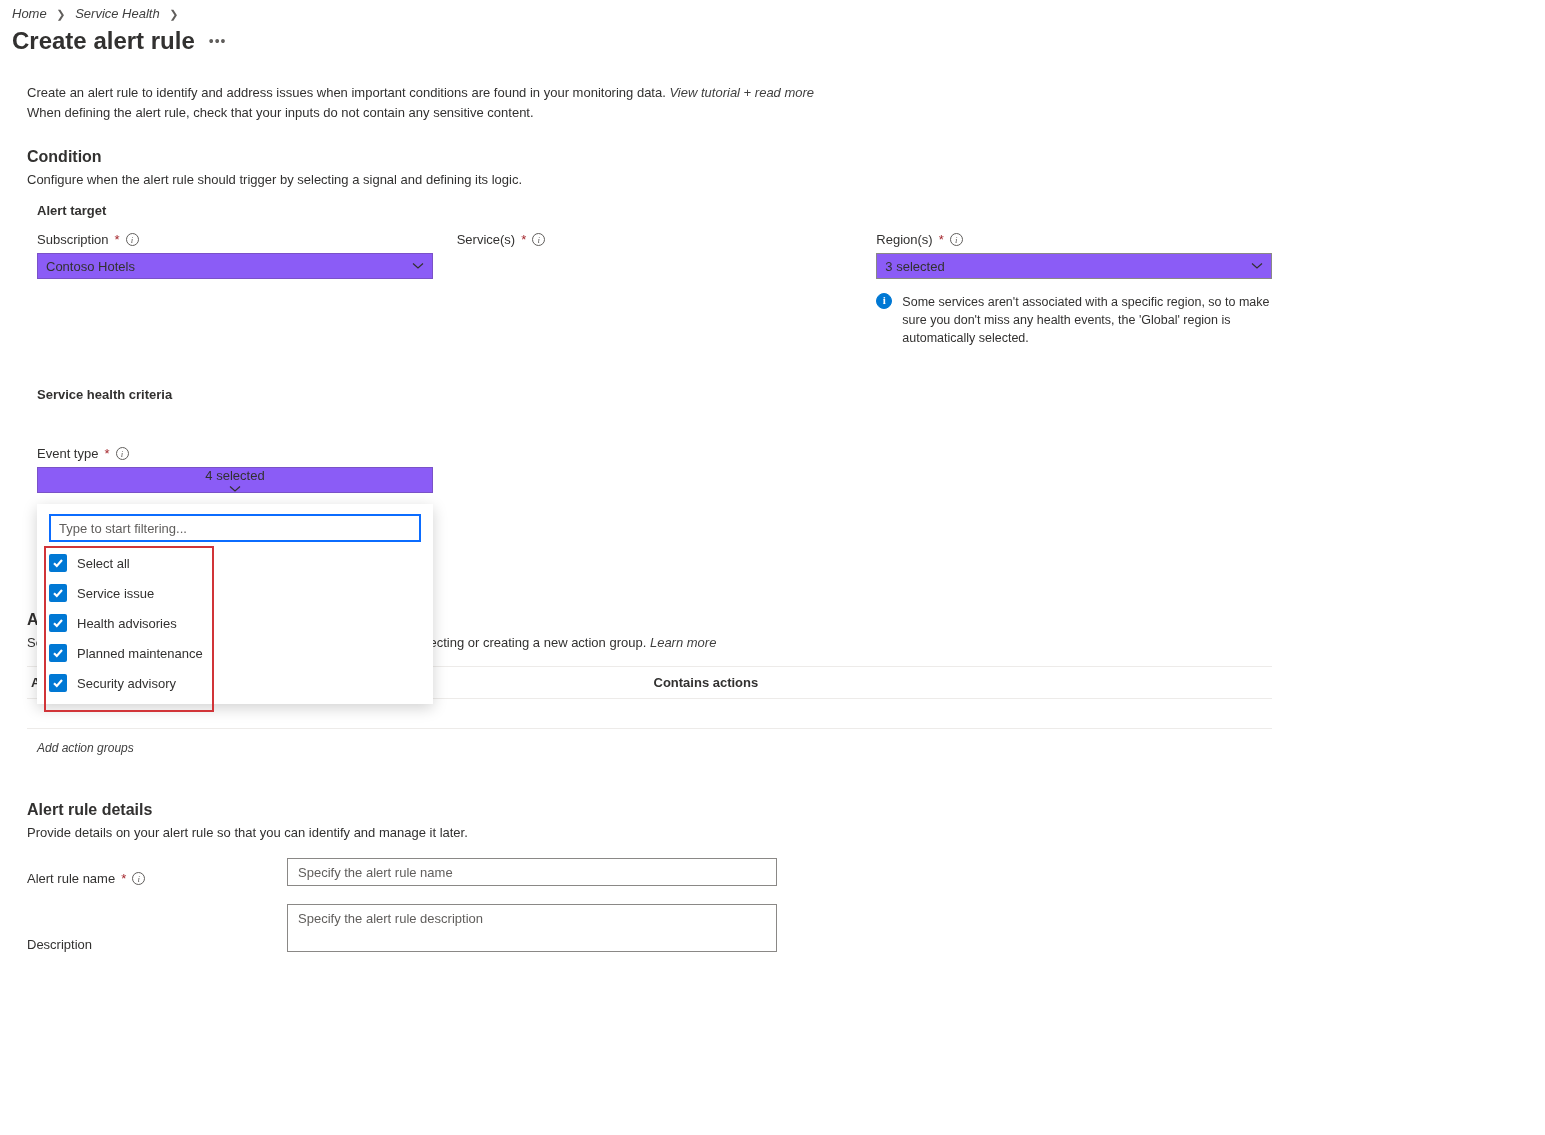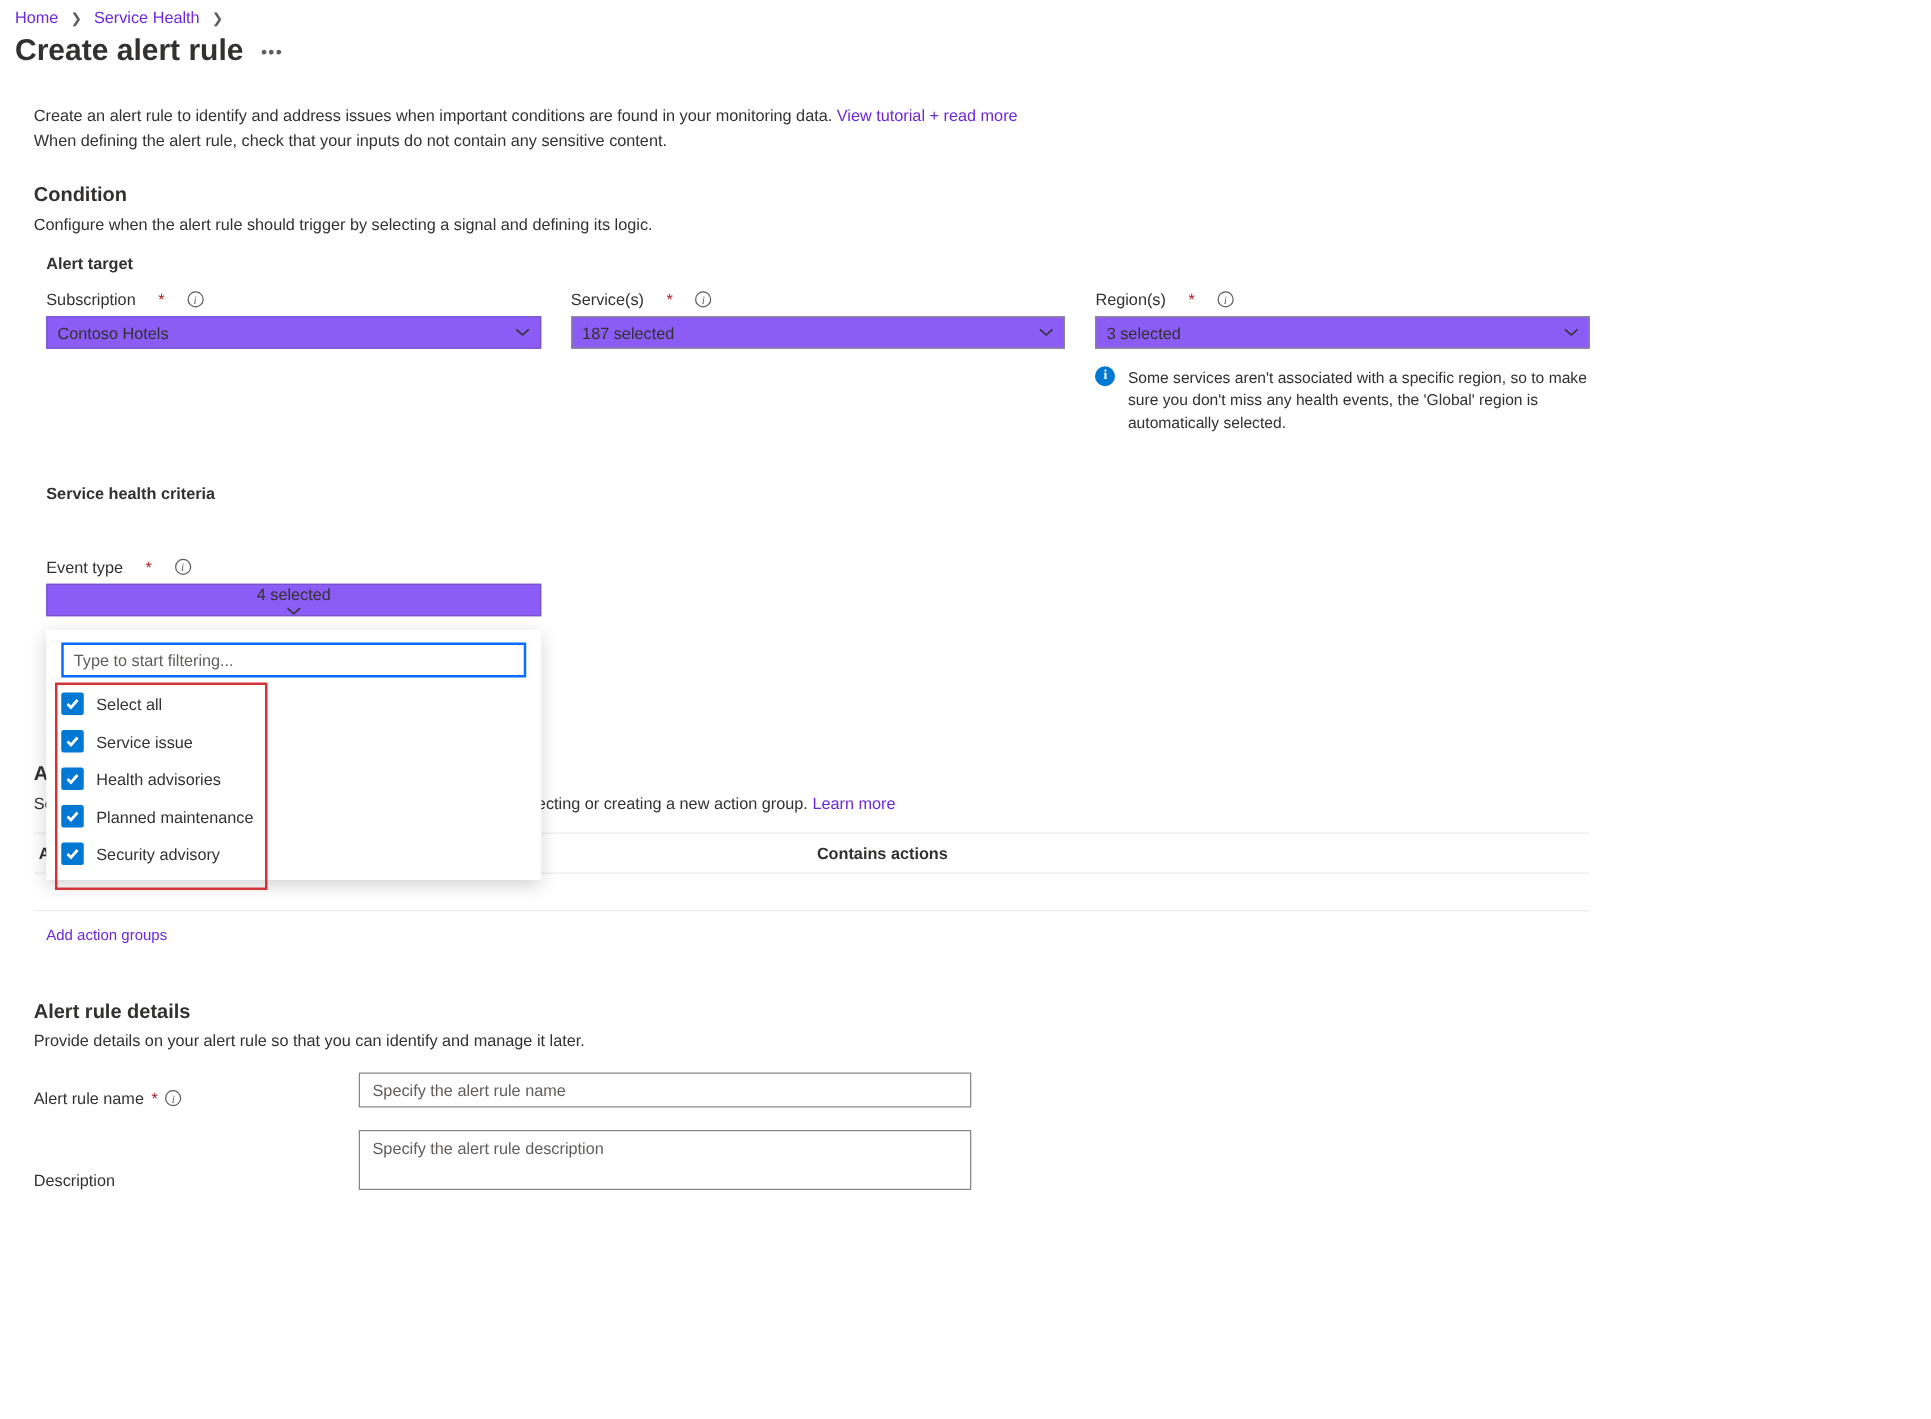--- a/index.html
+++ b/index.html
@@ -4,21 +4,21 @@
 <style>
   * { box-sizing: border-box; }
   body {
     margin: 0;
     font-family: "Segoe UI", -apple-system, BlinkMacSystemFont, sans-serif;
     font-size: 13px;
     color: #323130;
     background: #fff;
     padding: 4px 0 40px 12px;
   }
-  a { color: #6d28d9; text-decoration: none; cursor: pointer; }
+  a { color: #404040; text-decoration: none; cursor: pointer; font-style: italic; }
 
   
   .breadcrumb { font-size: 13px; padding: 2px 0 6px; }
   .breadcrumb .sep { color: #605e5c; margin: 0 6px; font-size: 11px; }
 
   
   .title-row { display: flex; align-items: center; gap: 14px; margin-bottom: 28px; }
   h1 { font-size: 24px; font-weight: 600; margin: 0; }
   .more-icon { color: #605e5c; cursor: pointer; font-size: 14px; letter-spacing: 1px; }
 
@@ -27,21 +27,21 @@
   
   .intro { font-size: 13px; line-height: 1.5; margin-bottom: 26px; }
 
   
   h2 { font-size: 16px; font-weight: 600; margin: 0 0 6px; }
   .section-desc { font-size: 13px; margin-bottom: 16px; }
 
   .subhead { font-size: 13px; font-weight: 600; margin: 0 0 14px; padding-left: 10px; }
 
   
-  .field-label { display:flex; align-items:center; gap:18px; font-size:13px; margin-bottom:6px; }
+  .field-label { display:flex; align-items:center; gap:6px; font-size:13px; margin-bottom:6px; }
   .req { color:#a4262c; }
   .info-icon {
     display:inline-flex; width:13px; height:13px; border:1px solid #605e5c; border-radius:50%;
     align-items:center; justify-content:center; font-size:9px; color:#605e5c; font-family:Georgia, serif;
     font-style: italic; cursor: help;
   }
   .info-icon.solid { background:#0078d4; border-color:#0078d4; color:#fff; width:16px; height:16px; font-size:11px; font-style:normal; font-weight:600; }
 
   
   .target-row { display:flex; gap:24px; padding-left:10px; margin-bottom: 8px; }
@@ -150,28 +150,20 @@
         </span>
       </div>
     </div>
 
     <div class="target-col">
       <div class="field-label">
         <span>Service(s)</span>
         <span class="req">*</span>
         <span class="info-icon">i</span>
       </div>
-      <div class="dropdown">
-        <span>187 selected</span>
-        <span class="chev">
-          <svg viewBox="0 0 12 12">
-              <path d="M1 3.5 L6 8 L11 3.5" stroke="#323130" stroke-width="1.2" fill="none"></path>
-            </svg>
-        </span>
-      </div>
     </div>
 
     <div class="target-col">
       <div class="field-label">
         <span>Region(s)</span>
         <span class="req">*</span>
         <span class="info-icon">i</span>
       </div>
       <div class="dropdown">
         <span>3 selected</span>

